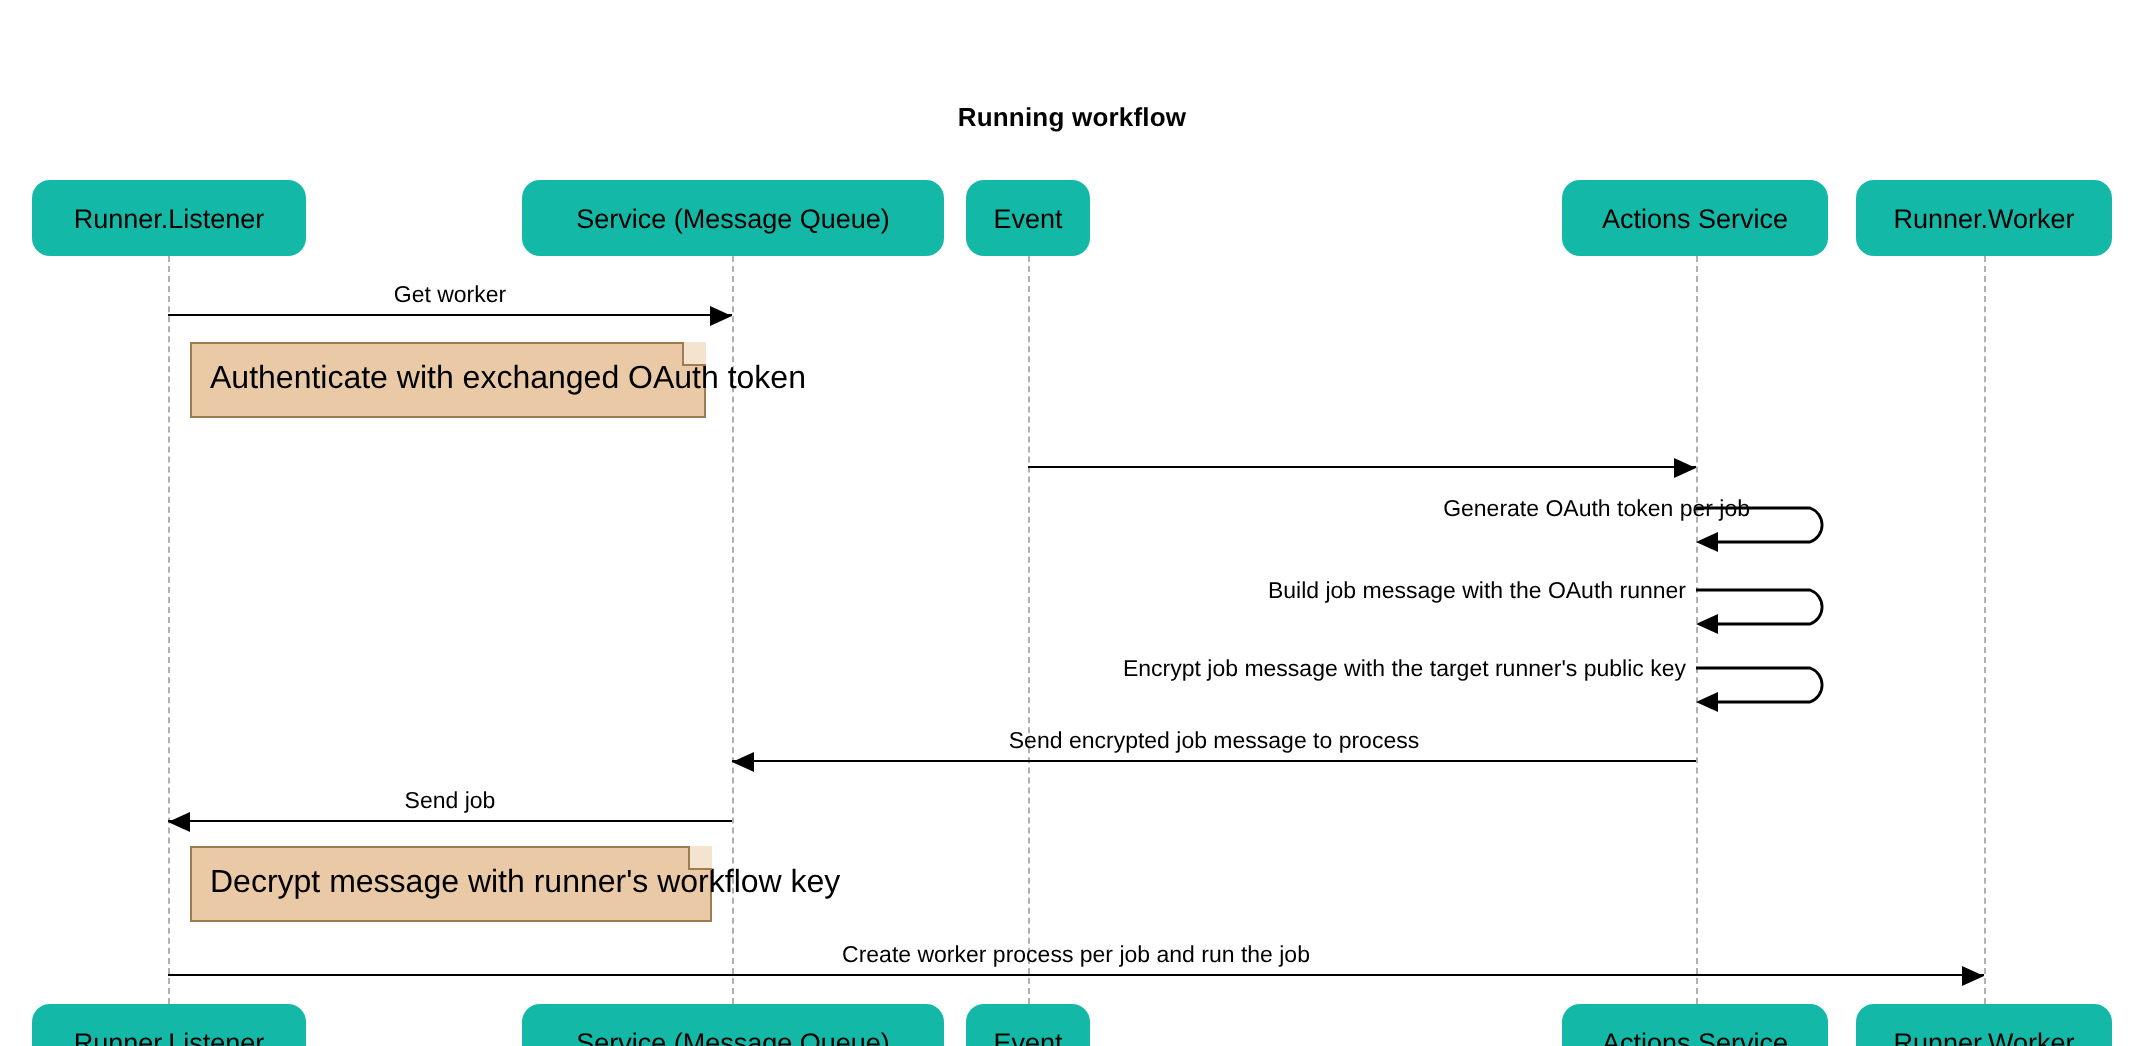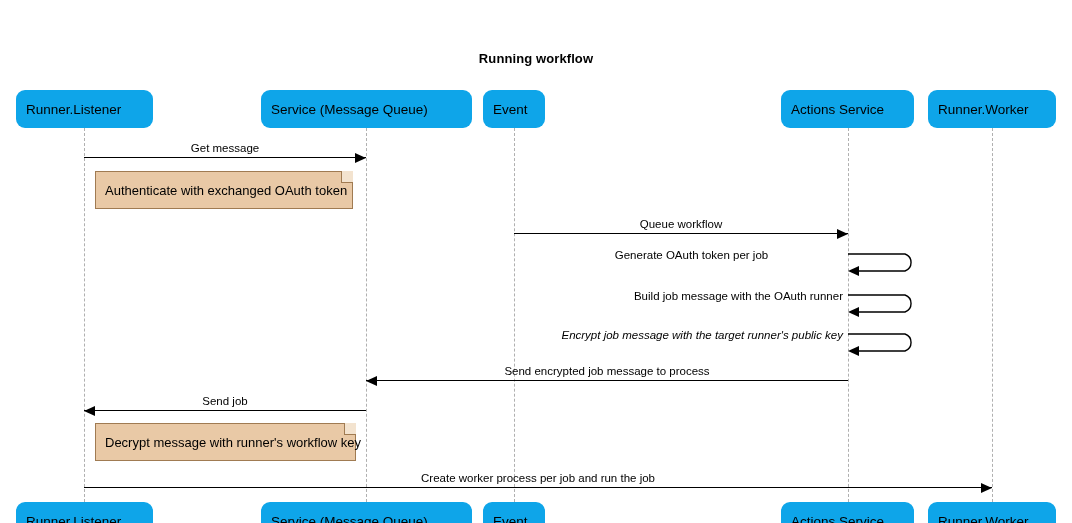--- a/index.html
+++ b/index.html
@@ -27,25 +27,25 @@
     text-align: center;
     font-size: 13px;
     font-weight: bold;
     color: #000000;
     letter-spacing: 0.1px;
   }
   
   .participant {
     position: absolute;
     height: 38px;
-    background: #0ea5e9;
+    background: #14b8a6;
     border-radius: 9px;
     display: flex;
     align-items: center;
-    justify-content: flex-start;
+    justify-content: center;
     box-sizing: border-box;
     color: #000000;
     font-size: 13.5px;
     white-space: nowrap;
     padding: 0 10px;
   }
   
   .lifeline {
     position: absolute;
     width: 0;
@@ -86,21 +86,21 @@
   }
   .selfloop svg {
     display: block;
   }
   
   .note {
     position: absolute;
     background: #e9c9a6;
     border: 1px solid #a07b52;
     box-sizing: border-box;
-    font-size: 13px;
+    font-size: 16px;
     color: #000000;
     display: flex;
     align-items: center;
     padding-left: 9px;
     white-space: nowrap;
   }
   .note-fold {
     position: absolute;
     top: -1px;
     right: -1px;
@@ -135,54 +135,53 @@
   </div>
   <div class="participant" style="left:781px; top:50px; width:133px;">
     <span>Actions Service</span>
   </div>
   <div class="participant" style="left:928px; top:50px; width:128px;">
     <span>Runner.Worker</span>
   </div>
 
   <div class="msg" style="left:84px; top:117px; width:282px;"></div>
   <div class="arrowhead right" style="left:355px; top:112.5px;"></div>
-  <div class="msg-label" style="left:84px; top:102px; width:282px;">Get message</div>
+  <div class="msg-label" style="left:84px; top:102px; width:282px;">Get worker</div>
 
   <div class="note" style="left:95px; top:131px; width:258px; height:38px;">
     <span>Authenticate with exchanged OAuth token</span>
     <span class="note-fold"></span>
   </div>
 
   <div class="msg" style="left:514px; top:193px; width:334px;"></div>
   <div class="arrowhead right" style="left:837px; top:188.5px;"></div>
-  <div class="msg-label" style="left:514px; top:178px; width:334px;">Queue workflow</div>
 
   <div class="selfloop" style="left:845px; top:208px;">
     <svg width="75" height="32" viewBox="0 0 75 32">
       <path d="M3,6 L60,6 A9,9 0 0 1 60,23 L14,23" fill="none" stroke="#000000" stroke-width="1.4"></path>
       <polygon points="14,18 3,23 14,28" fill="#000000"></polygon>
     </svg>
   </div>
-  <div class="msg-label" style="left:540px; top:209px; width:303px; ">Generate OAuth token per job</div>
+  <div class="msg-label" style="left:572px; top:209px; width:303px; text-align:right;">Generate OAuth token per job</div>
 
   <div class="selfloop" style="left:845px; top:249px;">
     <svg width="75" height="32" viewBox="0 0 75 32">
       <path d="M3,6 L60,6 A9,9 0 0 1 60,23 L14,23" fill="none" stroke="#000000" stroke-width="1.4"></path>
       <polygon points="14,18 3,23 14,28" fill="#000000"></polygon>
     </svg>
   </div>
   <div class="msg-label" style="left:500px; top:250px; width:343px; text-align:right;">Build job message with the OAuth runner</div>
 
   <div class="selfloop" style="left:845px; top:288px;">
     <svg width="75" height="32" viewBox="0 0 75 32">
       <path d="M3,6 L60,6 A9,9 0 0 1 60,23 L14,23" fill="none" stroke="#000000" stroke-width="1.4"></path>
       <polygon points="14,18 3,23 14,28" fill="#000000"></polygon>
     </svg>
   </div>
-  <div class="msg-label" style="left:440px; top:289px; width:403px; text-align:right;font-style:italic;">Encrypt job message with the target runner's public key</div>
+  <div class="msg-label" style="left:440px; top:289px; width:403px; text-align:right;">Encrypt job message with the target runner's public key</div>
 
   <div class="msg" style="left:366px; top:340px; width:482px;"></div>
   <div class="arrowhead left" style="left:366px; top:335.5px;"></div>
   <div class="msg-label" style="left:366px; top:325px; width:482px;">Send encrypted job message to process</div>
 
   <div class="msg" style="left:84px; top:370px; width:282px;"></div>
   <div class="arrowhead left" style="left:84px; top:365.5px;"></div>
   <div class="msg-label" style="left:84px; top:355px; width:282px;">Send job</div>
 
   <div class="note" style="left:95px; top:383px; width:261px; height:38px;">

